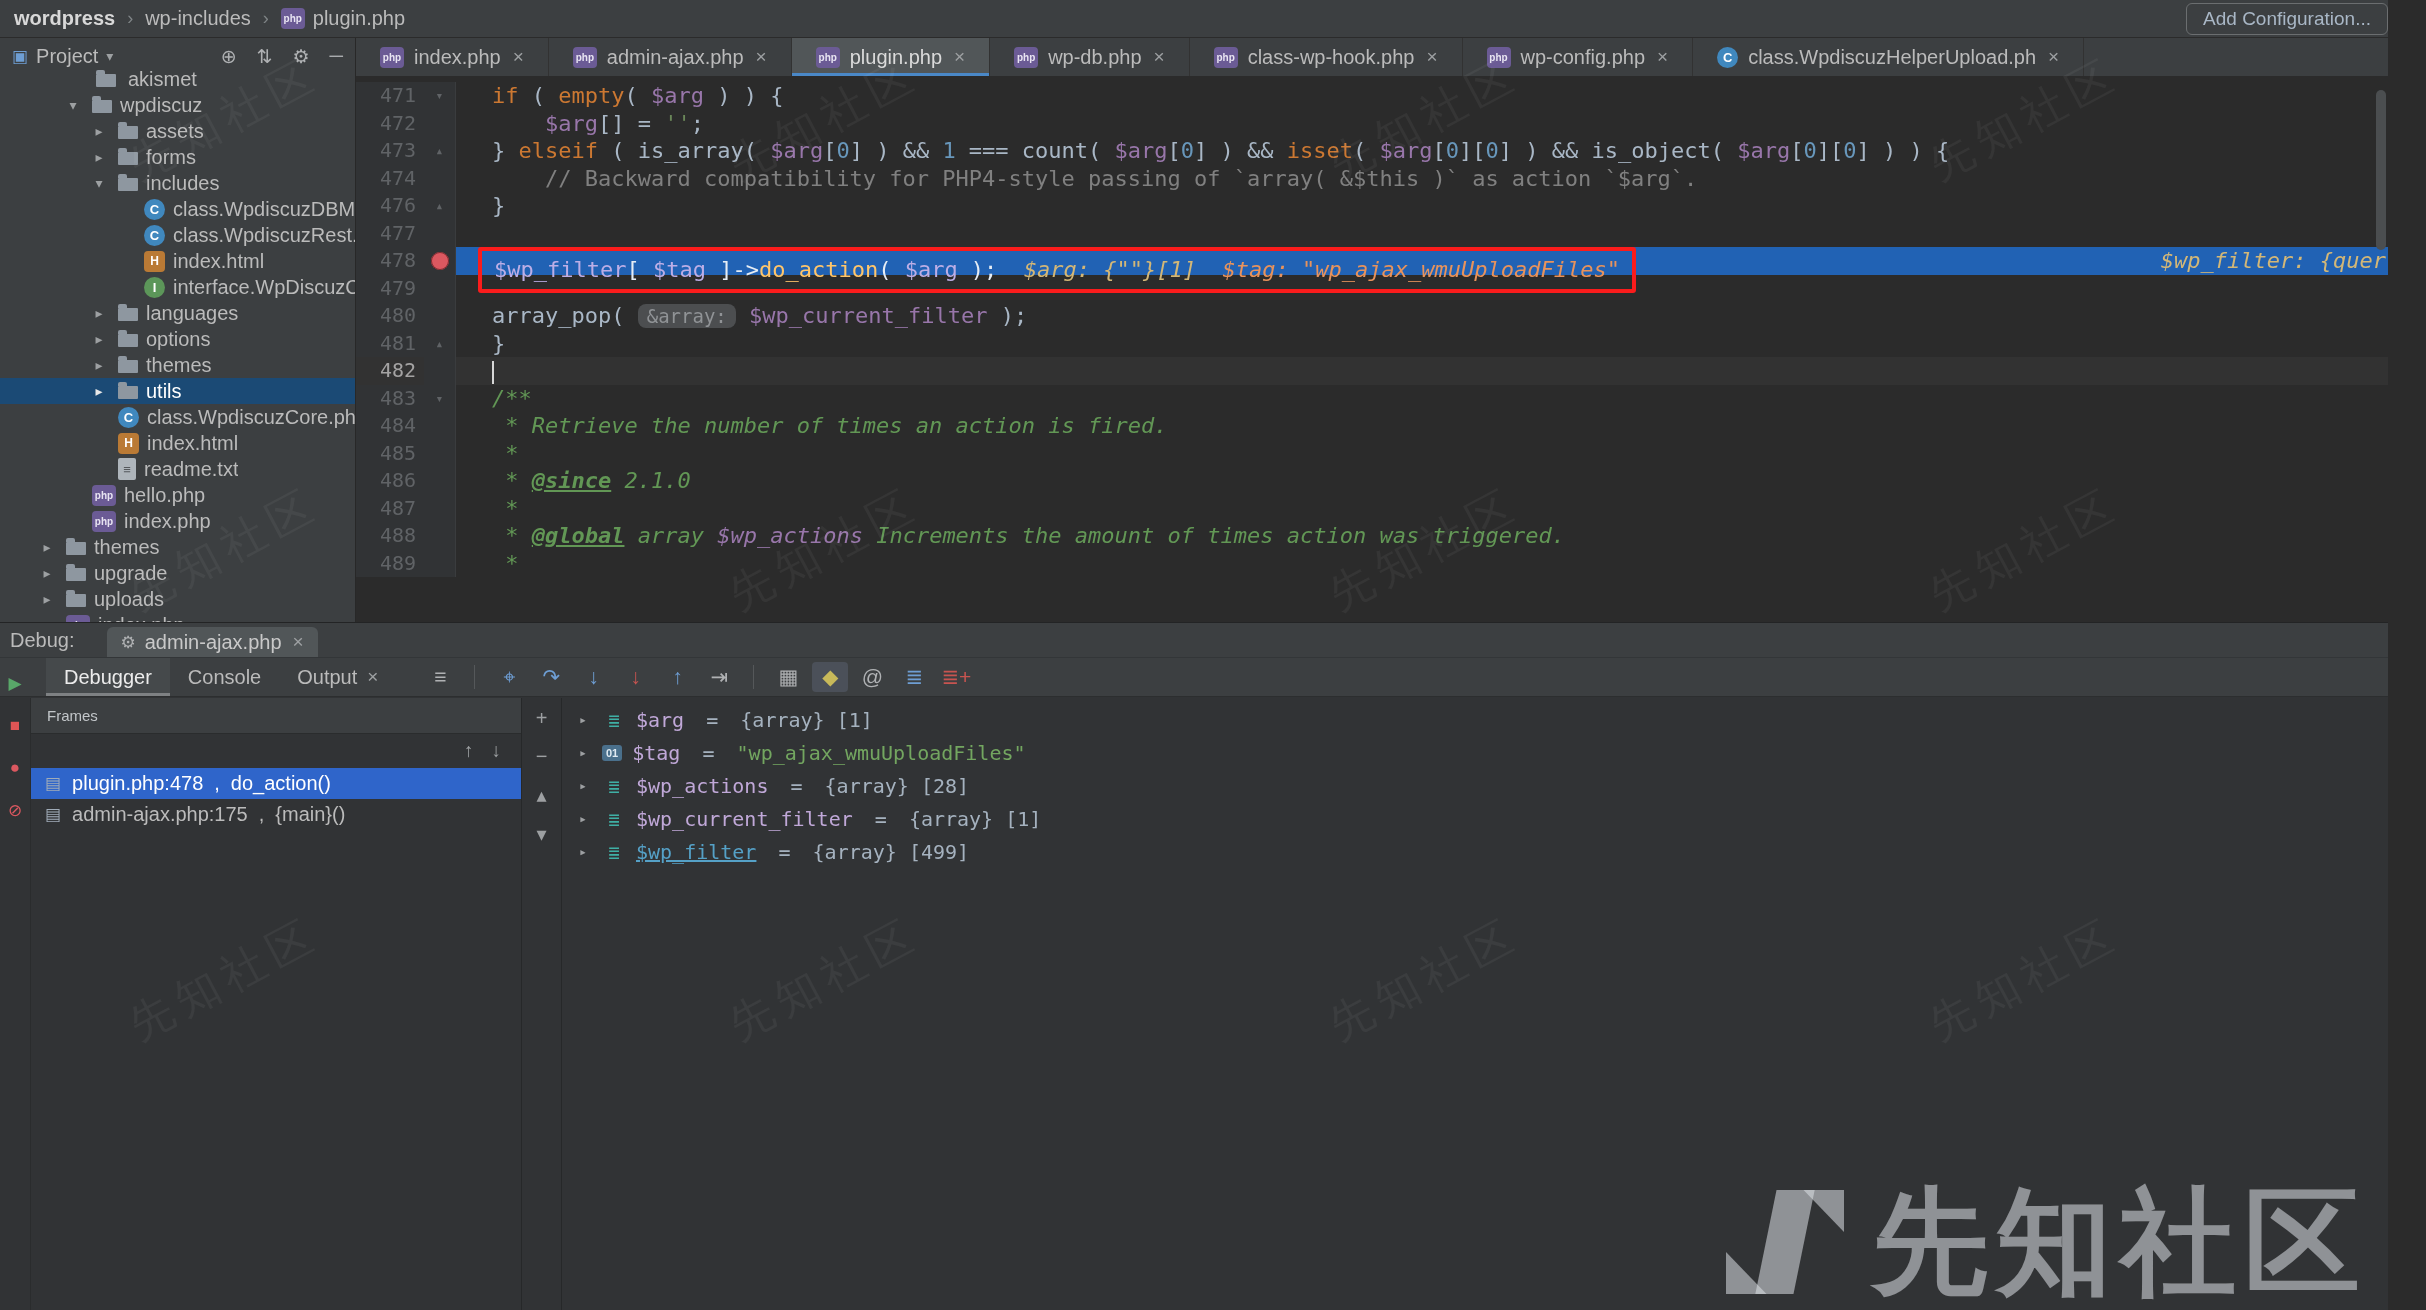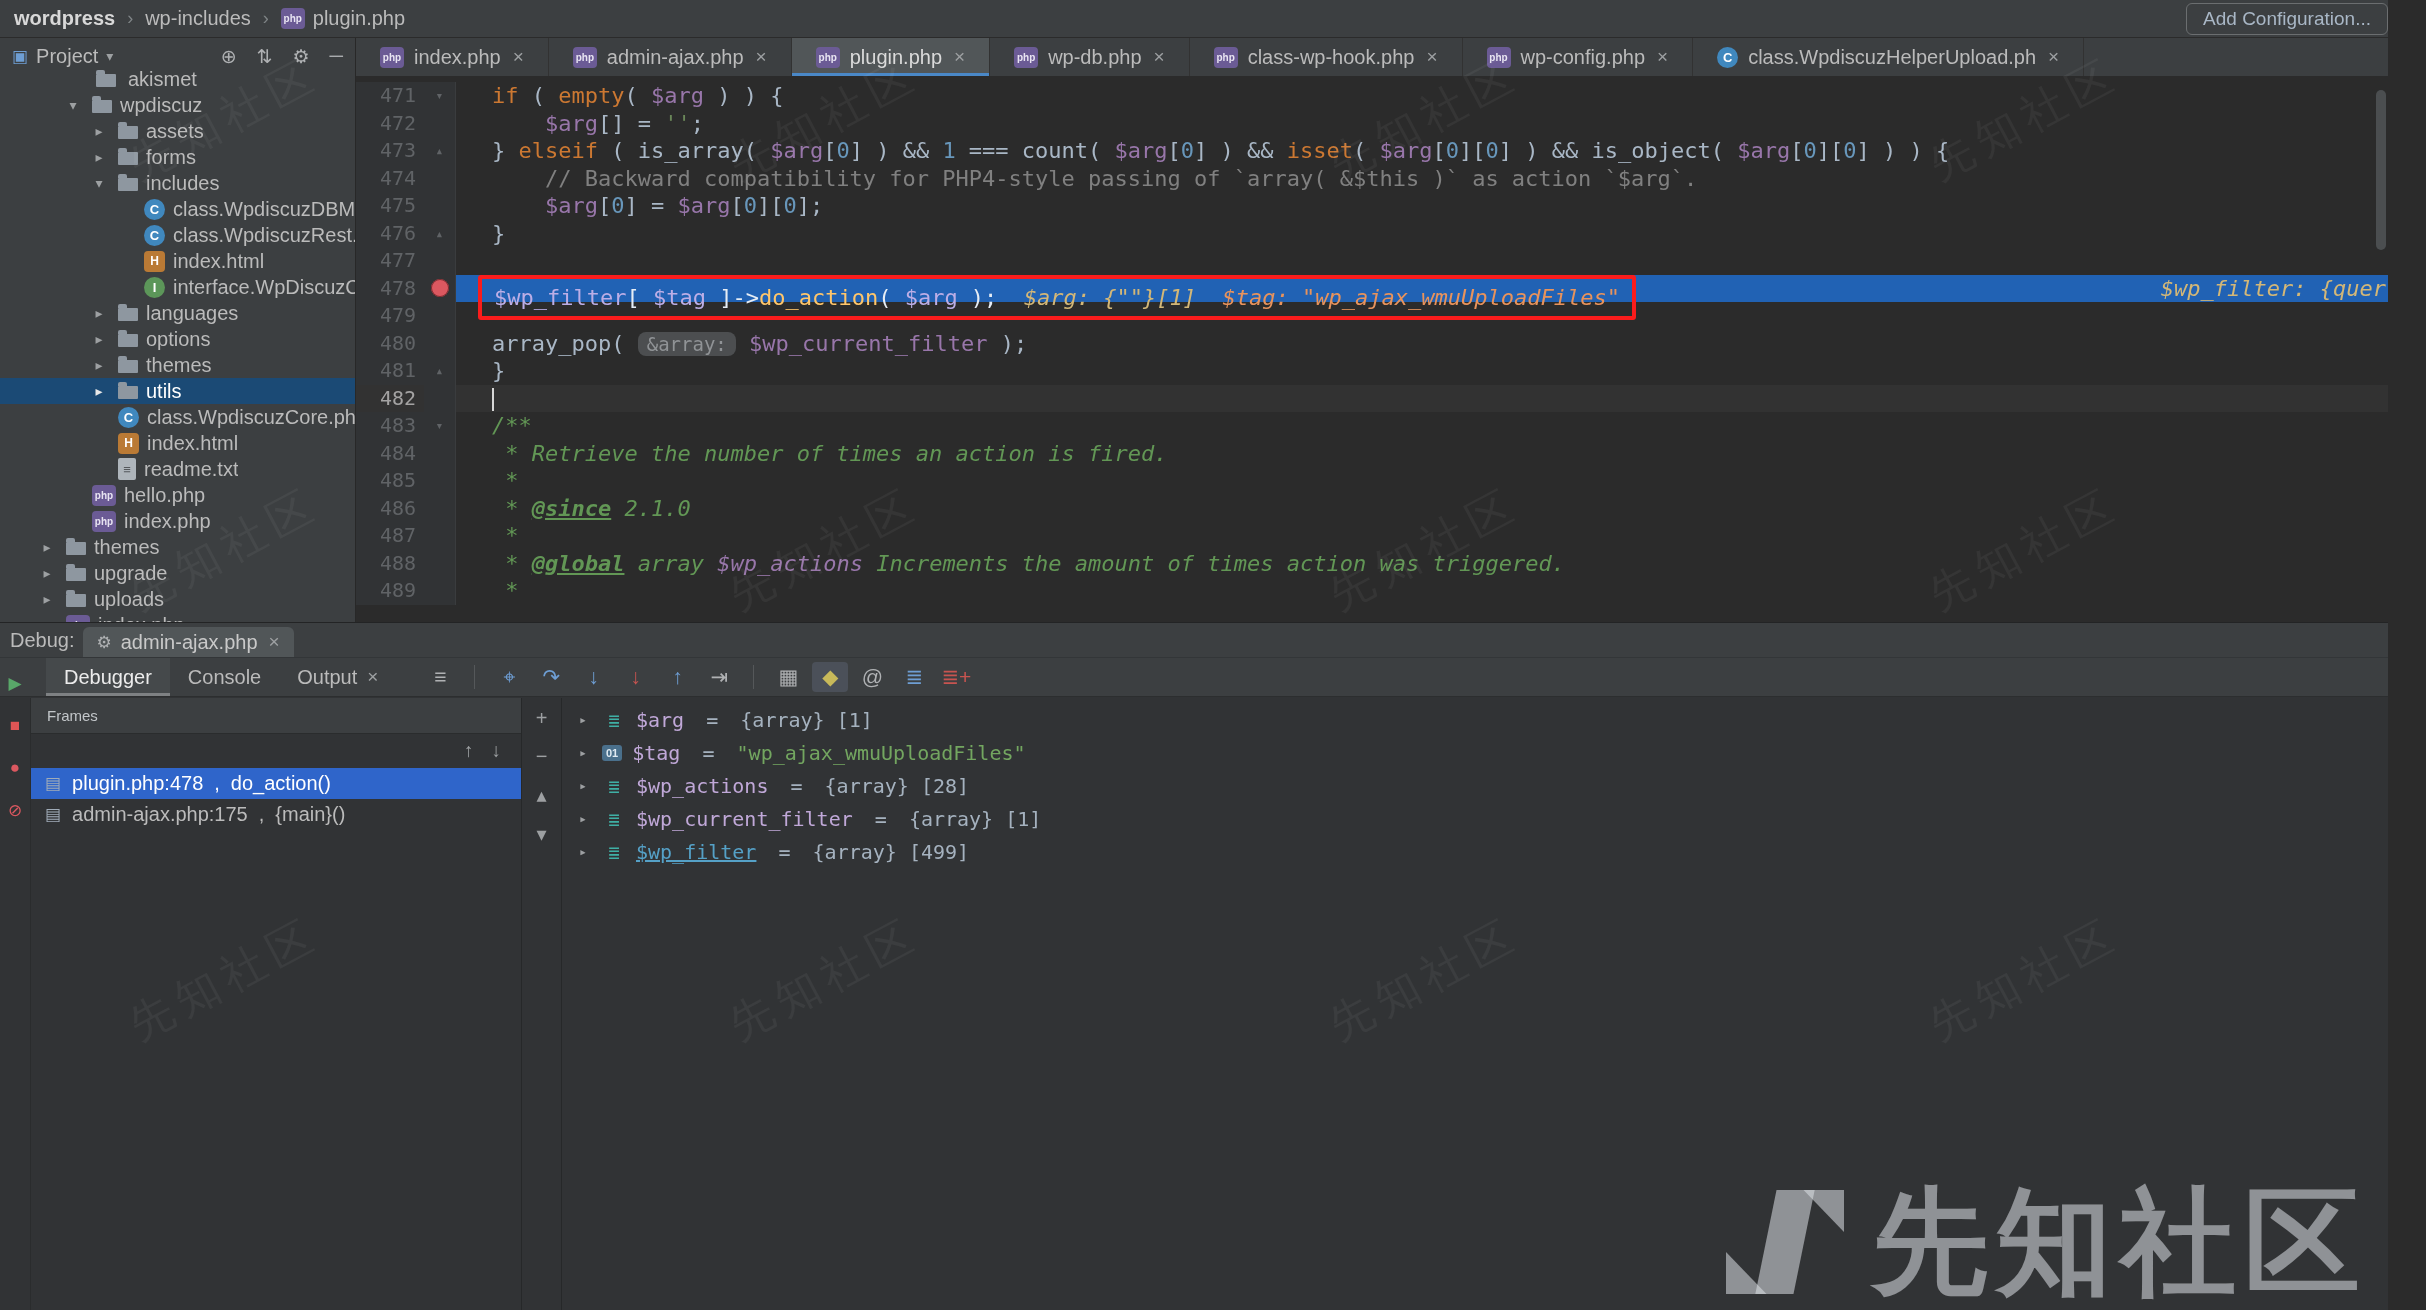--- a/index.html
+++ b/index.html
@@ -70,21 +70,21 @@
   .tk-hintstr{color:#E8935C;font-style:italic;}
   .exec .tk-pl{color:#E6EDF5;}
   .exec .tk-var{color:#BCAEE6;}
   .execbox{display:inline-flex;align-items:center;border:4px solid #FB1C1C;border-radius:3px;padding:5px 12px;margin-left:-14px;position:relative;z-index:3;}
   .right-hint{position:absolute;right:2px;top:0;}
   .scrollbar{position:absolute;top:44px;right:2px;width:10px;bottom:4px;}
   .scrollbar .thumb{position:absolute;top:8px;right:0;width:10px;height:160px;background:#4B4E50;border-radius:5px;}
 
   
   .debug{position:absolute;top:622px;left:0;right:0;bottom:0;background:#313335;border-top:1px solid #232425;}
-  .debug-titlebar{height:34px;background:#3C3F41;display:flex;align-items:flex-end;gap:8px;padding-left:10px;font-size:20px;color:#BBB;}
+  .debug-titlebar{height:34px;background:#3C3F41;display:flex;align-items:flex-end;gap:32px;padding-left:10px;font-size:20px;color:#BBB;}
   .debug-label{padding-bottom:5px;}
   .session-tab{display:flex;align-items:center;gap:9px;background:#515658;padding:4px 14px;border-radius:6px 6px 0 0;color:#C9C9C9;height:30px;}
   .st-gear{color:#AFB1B3;font-size:17px;}
   .debug-toolbar{height:40px;background:#3C3F41;border-top:1px solid #333638;border-bottom:1px solid #2C2E2F;display:flex;align-items:center;padding-left:46px;}
   .dtabs{display:flex;align-items:center;height:100%;}
   .dtab{display:flex;align-items:center;gap:8px;padding:0 18px;height:100%;font-size:20px;color:#BBB;}
   .dtab.selected{color:#ECECEC;background:#45494B;box-shadow:inset 0 -3px 0 #7E8183;}
   .dicons{display:flex;align-items:center;margin-left:26px;gap:6px;}
   .dtoolbar-sep{width:1px;height:24px;background:#55585A;margin:0 10px;}
   .dicon{width:36px;height:30px;display:flex;align-items:center;justify-content:center;font-size:21px;border-radius:4px;}
@@ -328,25 +328,20 @@
           </div>
           <div class="eline">
             <span class="lnum">473</span>
             <span class="lfold">▴</span>
             <span class="lcode"><span class="tk-pl">} </span><span class="tk-kw">elseif</span><span class="tk-pl"> ( is_array( </span><span class="tk-var">$arg</span><span class="tk-pl">[</span><span class="tk-num">0</span><span class="tk-pl">] ) &amp;&amp; </span><span class="tk-num">1</span><span class="tk-pl"> === count( </span><span class="tk-var">$arg</span><span class="tk-pl">[</span><span class="tk-num">0</span><span class="tk-pl">] ) &amp;&amp; </span><span class="tk-kw">isset</span><span class="tk-pl">( </span><span class="tk-var">$arg</span><span class="tk-pl">[</span><span class="tk-num">0</span><span class="tk-pl">][</span><span class="tk-num">0</span><span class="tk-pl">] ) &amp;&amp; is_object( </span><span class="tk-var">$arg</span><span class="tk-pl">[</span><span class="tk-num">0</span><span class="tk-pl">][</span><span class="tk-num">0</span><span class="tk-pl">] ) ) {</span></span>
           </div>
           <div class="eline">
             <span class="lnum">474</span>
             <span class="lfold"></span>
             <span class="lcode"><span class="tk-cm">    // Backward compatibility for PHP4-style passing of `array( &amp;$this )` as action `$arg`.</span></span>
-          </div>
-          <div class="eline">
-            <span class="lnum">475</span>
-            <span class="lfold"></span>
-            <span class="lcode"><span class="tk-pl">    </span><span class="tk-var">$arg</span><span class="tk-pl">[</span><span class="tk-num">0</span><span class="tk-pl">] = </span><span class="tk-var">$arg</span><span class="tk-pl">[</span><span class="tk-num">0</span><span class="tk-pl">][</span><span class="tk-num">0</span><span class="tk-pl">];</span></span>
           </div>
           <div class="eline">
             <span class="lnum">476</span>
             <span class="lfold">▴</span>
             <span class="lcode"><span class="tk-pl">}</span></span>
           </div>
           <div class="eline">
             <span class="lnum">477</span>
             <span class="lfold"></span>
             <span class="lcode"></span>

